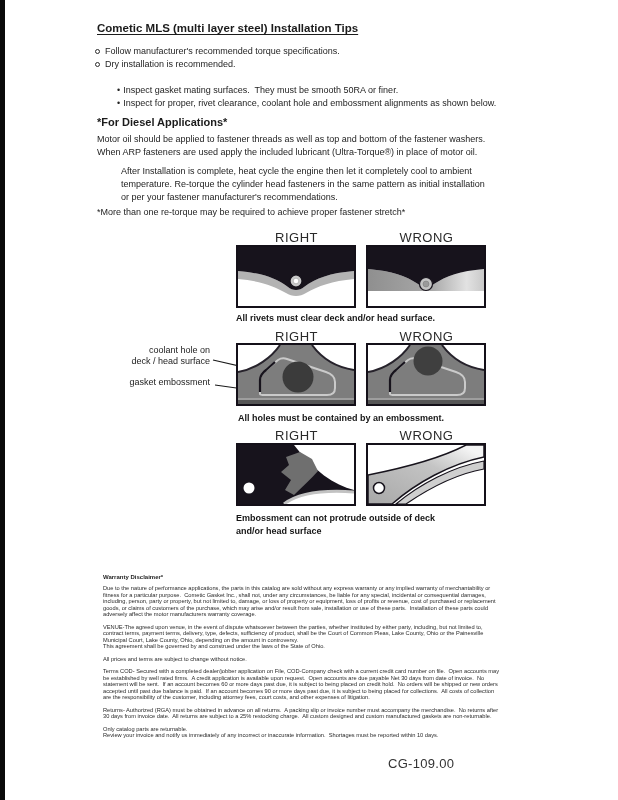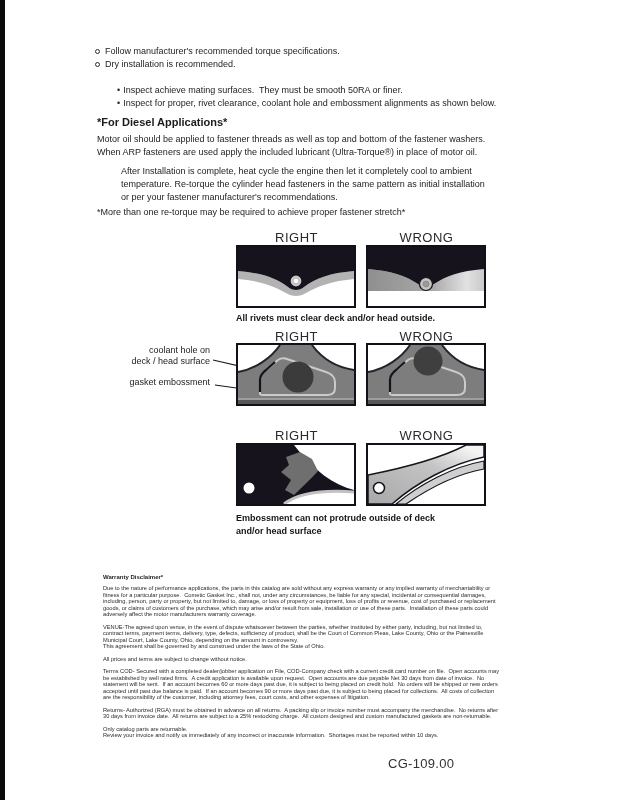--- a/index.html
+++ b/index.html
@@ -25,29 +25,30 @@
   #disclaimer .dp{font-size:5.7px;line-height:6.5px;margin-bottom:6px;color:#2a2a2a;white-space:pre;}
   #page-code{left:388px;top:756px;font-size:13px;color:#333;letter-spacing:.3px;white-space:pre;}
   svg{overflow:hidden;}
 </style>
 </head>
 <body>
 
 <div id="page">
   <div class="abs" id="left-edge"></div>
 
+  <div class="abs" id="doc-title">Cometic MLS (multi layer steel) Installation Tips</div>
 
   <div class="abs" style="left:95px;top:46px;">
     <div class="bullet-row"><span class="o-mark"></span><span>Follow manufacturer's recommended torque specifications.</span></div>
   </div>
   <div class="abs" style="left:95px;top:59px;">
     <div class="bullet-row"><span class="o-mark"></span><span>Dry installation is recommended.</span></div>
   </div>
   <div class="abs" style="left:117px;top:85px;">
-    <div class="bullet-row"><span class="dot-mark">•</span><span>Inspect achieve mating surfaces.  They must be smooth 50RA or finer.</span></div>
+    <div class="bullet-row"><span class="dot-mark">•</span><span>Inspect gasket mating surfaces.  They must be smooth 50RA or finer.</span></div>
   </div>
   <div class="abs" style="left:117px;top:98px;">
     <div class="bullet-row"><span class="dot-mark">•</span><span>Inspect for proper, rivet clearance, coolant hole and embossment alignments as shown below.</span></div>
   </div>
 
   <div class="abs h2" style="left:97px;top:116px;">*For Diesel Applications*</div>
   <div class="abs body-par" style="left:97px;top:133px;">Motor oil should be applied to fastener threads as well as top and bottom of the fastener washers.
 When ARP fasteners are used apply the included lubricant (Ultra-Torque®) in place of motor oil.</div>
   <div class="abs body-par" style="left:97px;top:165px;margin-left:24px;">After Installation is complete, heat cycle the engine then let it completely cool to ambient
 temperature. Re-torque the cylinder head fasteners in the same pattern as initial installation
@@ -76,21 +77,21 @@
             <stop offset="1" stop-color="#c9c9c9"></stop>
         </linearGradient>
       </defs>
       <rect x="0" y="0" width="116" height="59" fill="#ffffff"></rect>
       <path d="M0,22 C24,24 38,29 50,37 C54,41 62,41 66,37 C78,29 92,24 116,22 L116,44 L0,44 Z" fill="url(#g1w)"></path>
       <path d="M0,0 H116 V22 C92,24 78,29 66,37 C62,41 54,41 50,37 C38,29 24,24 0,22 Z" fill="#17131c"></path>
       <circle cx="58" cy="37" r="6.5" fill="#c4c4c4" stroke="#17131c" stroke-width="1.2"></circle>
       <circle cx="58" cy="37" r="3" fill="#9a9a9a" stroke="#777777" stroke-width="0.5"></circle>
     </svg>
   </div>
-  <div class="abs caption" style="left:236px;top:312px;">All rivets must clear deck and/or head outside.</div>
+  <div class="abs caption" style="left:236px;top:312px;">All rivets must clear deck and/or head surface.</div>
 
   <div class="abs rw-label" style="left:236px;top:329px;">RIGHT</div>
   <div class="abs rw-label" style="left:366px;top:329px;">WRONG</div>
 
   <div class="abs callout" style="left:116px;top:345px;">coolant hole on
 deck / head surface</div>
   <div class="abs callout" style="left:116px;top:377px;">gasket embossment</div>
   <svg class="abs" style="left:205px;top:352px;pointer-events:none;" width="100" height="48" viewBox="0 0 100 48">
     <line x1="8" y1="8" x2="78" y2="24" stroke="#1a1a1a" stroke-width="1.1"></line>
     <line x1="10" y1="33" x2="53" y2="39" stroke="#1a1a1a" stroke-width="1.1"></line>
@@ -117,20 +118,21 @@
       <path d="M42,0 C34,12 18,24 0,27" fill="none" stroke="#26222b" stroke-width="2"></path>
       <path d="M74,0 L116,0 L116,25 C96,22 82,11 74,0 Z" fill="#ffffff"></path>
       <path d="M74,0 C82,11 96,22 116,25" fill="none" stroke="#26222b" stroke-width="2"></path>
       <path d="M22,49 L22,35 C22,31 24,28 28,25 L40,15 C43,13 46,13 49,14 L88,27 C94,29 97,32 97,37 L97,43 C97,48 94,50 89,50 L27,50 C24,50 22,50 22,49 Z" fill="none" stroke="#cacaca" stroke-width="2"></path>
       <path d="M22,47 L22,35 C22,31 24,28 28,25 L37,17" fill="none" stroke="#17131c" stroke-width="2.2"></path>
       <rect x="0" y="53" width="116" height="2" fill="#9e9e9e"></rect>
       <rect x="0" y="55" width="116" height="4" fill="#565656"></rect>
       <circle cx="60" cy="16" r="14.5" fill="#3f3f3f"></circle>
     </svg>
   </div>
+  <div class="abs caption" style="left:238px;top:412px;">All holes must be contained by an embossment.</div>
 
   <div class="abs rw-label" style="left:236px;top:428px;">RIGHT</div>
   <div class="abs rw-label" style="left:366px;top:428px;">WRONG</div>
 
   <div class="abs diag-box" style="left:236px;top:443px;">
     <svg width="116" height="59" viewBox="0 0 116 59">
       <rect x="0" y="0" width="116" height="59" fill="#ffffff"></rect>
       <path d="M0,0 L56,0 C76,26 96,40 116,45 L116,47 C88,45 62,47 46,59 L0,59 Z" fill="#17131c"></path>
       <path d="M46,59 C62,47 88,45 116,47" fill="none" stroke="#c2c2c2" stroke-width="3"></path>
       <path d="M48,12 L62,7 L74,14 L80,26 C73,34 64,42 56,50 L47,45 L53,35 L43,27 L51,20 Z" fill="#6f6f6f"></path>

